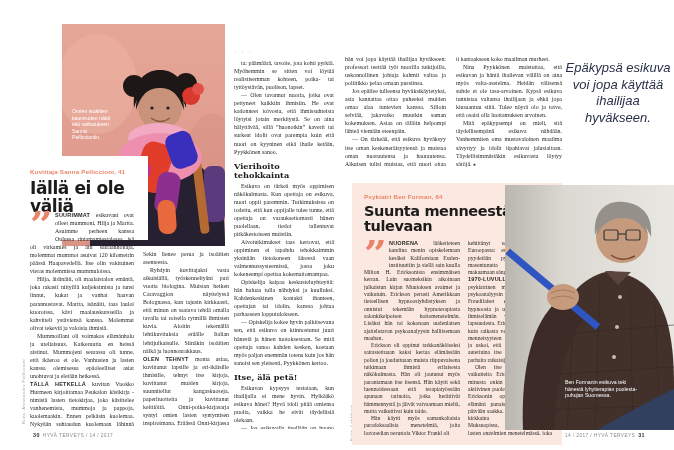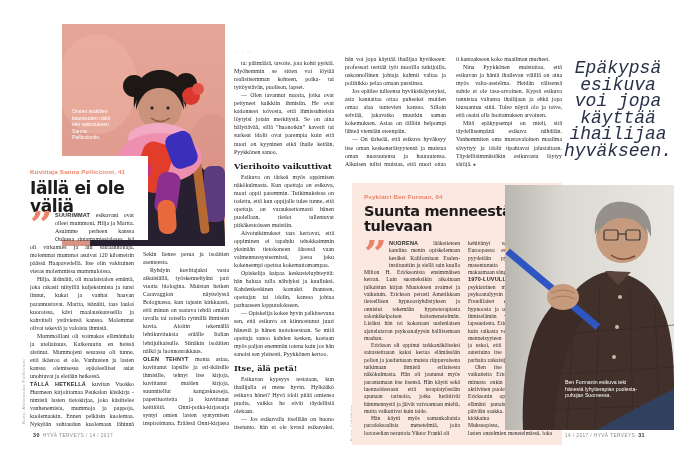--- a/index.html
+++ b/index.html
@@ -27,22 +27,22 @@
   
   .photo{position:absolute;overflow:hidden;}
   .photo-left{left:62px;top:24px;width:163px;height:222px;}
   .photo-right{left:505px;top:185px;width:169px;height:245px;z-index:2;}
   .photo-caption{position:absolute;color:#fff;font-family:"Liberation Sans",sans-serif;
                  font-size:5.2px;line-height:6.6px;z-index:2;}
   .cap-left{left:10px;top:84px;width:42px;}
   .cap-right{left:60px;top:194px;width:78px;}
   
   .pullquote{position:absolute;left:564px;top:60px;width:108px;text-align:center;
-             font-family:Liberation Mono, monospace;font-style:italic;color:var(--pull-quote);
-             font-size:18px;line-height:16.5px;}
+             font-family:Liberation Sans, sans-serif;font-style:italic;color:var(--pull-quote);
+             font-size:13px;line-height:16.5px;}
   
   .box{position:absolute;left:352px;top:183px;width:210px;height:262px;background:var(--box-bg);
        box-sizing:border-box;padding:10px 8px 8px 12px;z-index:1;}
   .box .kicker{margin:0 0 4px 0;}
   .box .headline{font-size:14.5px;line-height:15px;margin:0 0 6px 0;}
   .boxcols{display:flex;column-gap:8px;}
   .boxcols .col{position:relative;height:195px;font-size:5.6px;line-height:7.3px;}
   .bcol1{width:96px;}
   .bcol2{width:84px;}
   
@@ -123,21 +123,21 @@
     <div class="col" style="left:143px;top:250px;width:86px;height:177px;">
         <p class="para">Sekin lienee perua ja isoäitien asenteesta.</p>
         <p class="para">Ryhdyin kuvittajaksi vasta aikuisiällä, työskenneltyäni pari vuotta biologina. Muistan hetken Caravaggion näyttelyssä Bolognassa, kun tajusin kirkkaasti, että minun on saatava tehdä omalla tavalla tai roisella rytmillä ihmisten kuvia. Aloitin tekemällä lehtikuvituksia eräälle Italian lehtijulkaisulle. Siinäkin isoäitien nälkä ja luonnonrakkaus.</p>
         <p class="para noindent"><b class="lead">OLEN TEHNYT </b>monta asiaa, kuvittanut lapsille ja eri-ikäisille ihmisille, tehnyt itse kirjoja, kuvittanut muiden kirjoja, suunnitellut kangaskuoseja, paperituotteita ja kuvittanut keittiöitä. Onni-poika-kirjasarja syntyi omien lasten syntymisen inspiroimana. Eräässä Onni-kirjassa esiintyy naapurin mummo. Siinä esikuvana on ollut naapurin 93-vuotias Maija-Liisa, jonka kanssa olemme olleet ystäviä jo viisi vuotta. Ja taas hänen kanssaan on tunne, että mitään ikäeroa ei ole."</p>
       </div>
 
     <div class="col" style="left:234px;top:48px;width:100px;height:381px;">
         <p class="marker">· · ·</p>
         <p class="para">ta: päämäärä, tavoite, jota kohti pyrkiä. Myöhemmin se sitten voi löytää realistisemman kohteen, poika- tai tyttöystävän, puolison, lapset.</p>
         <p class="para">— Olen tavannut nuoria, jotka ovat pettyneet kaikkiin ihmisiin. He ovat kadonneet toivosta, että ihmissuhteista löytyisi jotain merkitystä. Se on aina hälyttävää, sillä ”huonotkin” kaverit tai surkeat idolit ovat parempia kuin että nuori on kyyninen eikä ihaile ketään, Pyykkönen sanoo.</p>
-        <p class="subhead">Vierihoito vaikuttivat</p>
+        <p class="subhead">Vierihoito tehokkainta</p>
         <p class="para">Esikuva on tärkeä myös oppimisen näkökulmasta. Kun opettaja on esikuva, nuori oppii paremmin. Tutkimuksissa on todettu, että kun oppijalle tulee tunne, että opettaja on varauksettomasti hänen puolellaan, tiedot tallentuvat pitkäkestoiseen muistiin.</p>
         <p class="para">Aivotutkimukset taas kertovat, että oppiminen ei tapahdu tehokkaimmin yksinään tietokoneen ääressä vaan valmennussysteemissä, jossa joku kokeneempi opettaa kokemattomampaa.</p>
         <p class="para">Opiskelija kaipaa keskusteluyhteyttä: hän haluaa tulla nähdyksi ja kuulluksi. Kahdenkeskinen kontakti ihanteen, opettajan tai idolin, kanssa johtaa parhaaseen lopputulokseen.</p>
         <p class="para">— Opiskelija kokee hyvin palkitsevana sen, että esikuva on kiinnostunut juuri hänestä ja hänen tuotoksestaan. Se mitä opettaja sanoo kahden kesken, koetaan myös paljon enemmän totena kuin jos hän sanoisi sen yleisesti, Pyykkönen kertoo.</p>
         <p class="subhead">Itse, älä petä!</p>
         <p class="para">Esikuvan kypsyys testataan, kun ihailijalla ei mene hyvin. Hylkääkö esikuva hänet? Hyvä idoli pitää omiensa puolta, vaikka he eivät täydellisiä olekaan.</p>
         <p class="para">— Jos esikuvalla itsellään on huono itsetunto, hän ei ole kypsä esikuvaksi. Tällainen on valmentaja, joka uhkaa hylkäämisellä. Hän on opettaja, joka nöyryyttää, tai rockidoli, joka halveksii yleisöään, Pyykkönen sanoo.</p>
       </div>
 
     <div class="footer footer-left">

